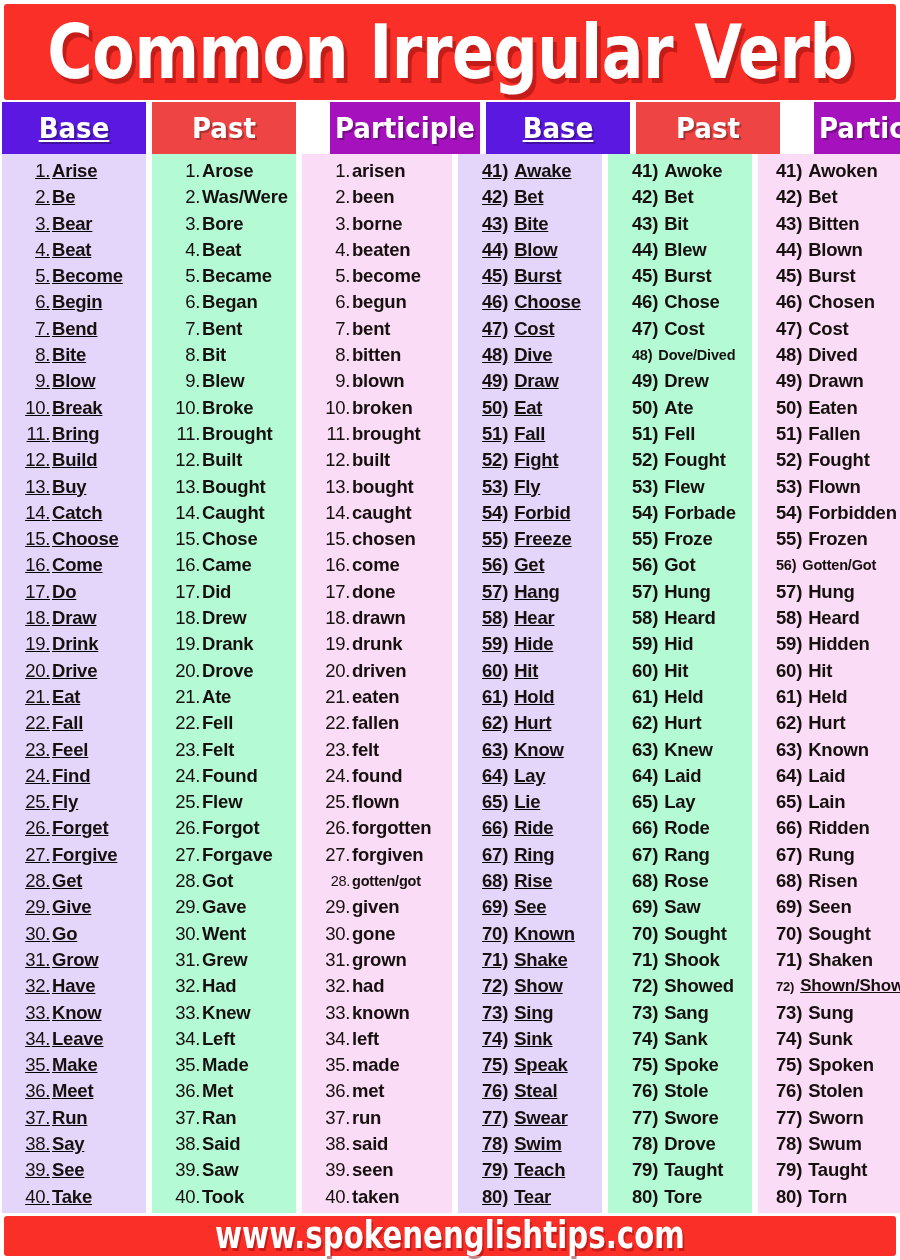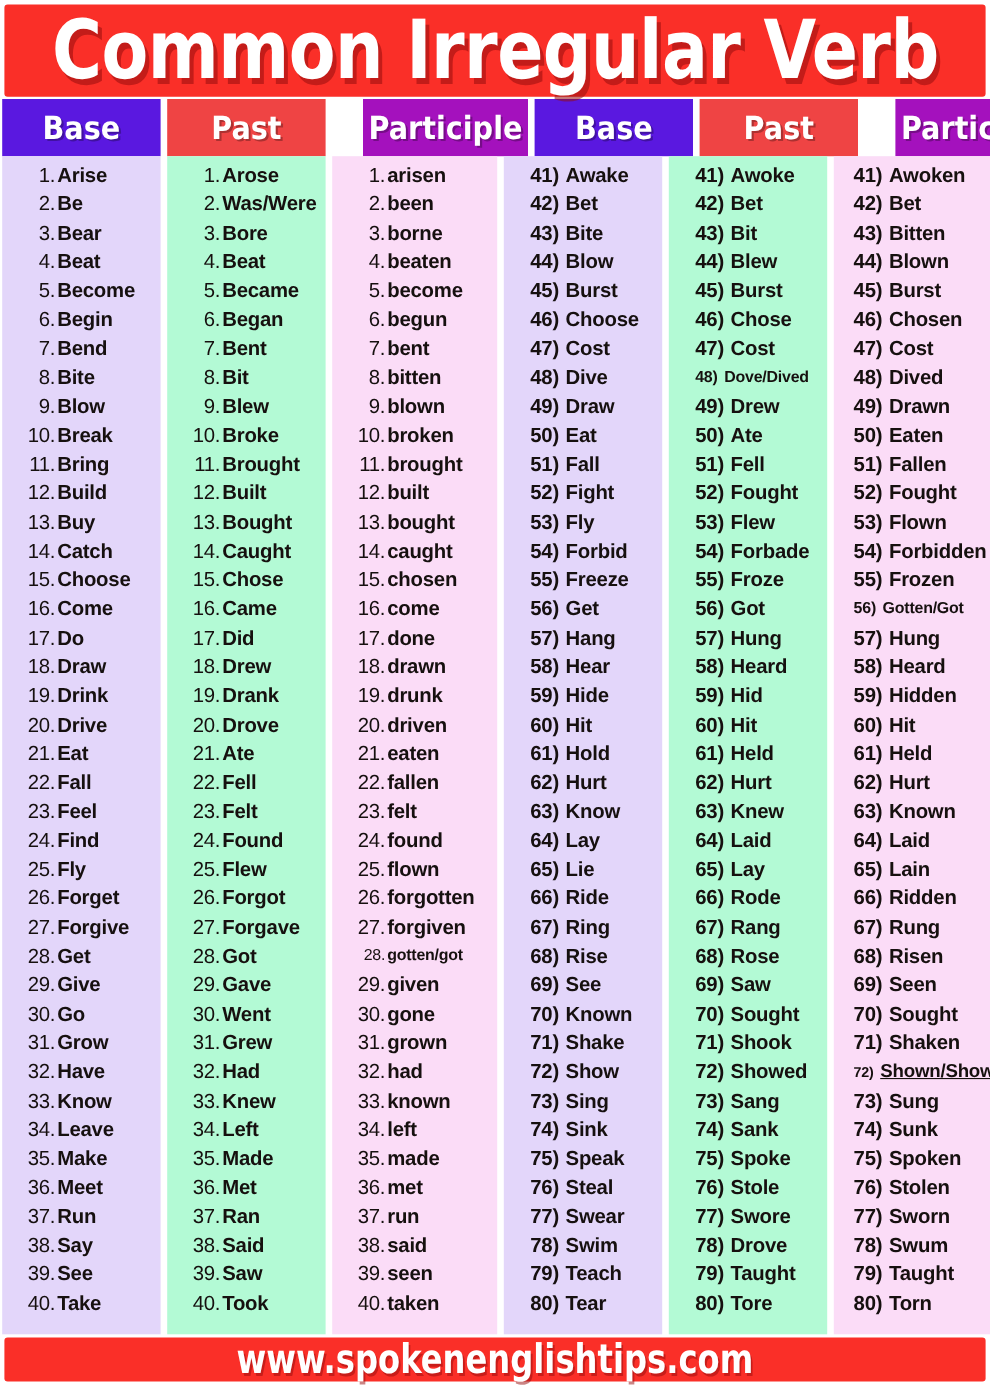--- a/index.html
+++ b/index.html
@@ -16,21 +16,21 @@
     position: relative;
     width: 900px;
     height: 1260px;
     background: #ffffff;
     display: flex;
     flex-direction: column;
   }
 
   
   .title-bar {
-    height: 84px;
+    height: 96px;
     margin: 4px 4px 2px 4px;
     background: #fa2f28;
     display: flex;
     align-items: center;
     justify-content: center;
     border-radius: 3px;
     flex: 0 0 auto;
   }
   .title-text {
     font-family: "Liberation Sans Narrow", "DejaVu Sans Condensed", "Liberation Sans", sans-serif;
@@ -64,21 +64,21 @@
     text-shadow: 2px 2px 0 rgba(0,0,0,0.28);
     white-space: nowrap;
     overflow: hidden;
     font-family: "Liberation Sans Narrow", "DejaVu Sans Condensed", "Liberation Sans", sans-serif;
   }
   .hcell.base      { background: #5a18e0; }
   .hcell.past      { background: #ef4444; }
   .hcell.participle{ background: #a411bd; margin-left: 28px; }
 
   
-  .col-base        { flex: 0 0 144px; }
+  .col-base        { flex: 0 0 144px; text-decoration: underline; }
   .col-past        { flex: 0 0 144px; }
   .col-part        { flex: 0 0 150px; }
 
   
   .body-row {
     display: flex;
     flex: 1 1 auto;
     padding: 0 2px;
     gap: 6px;
     min-height: 0;

